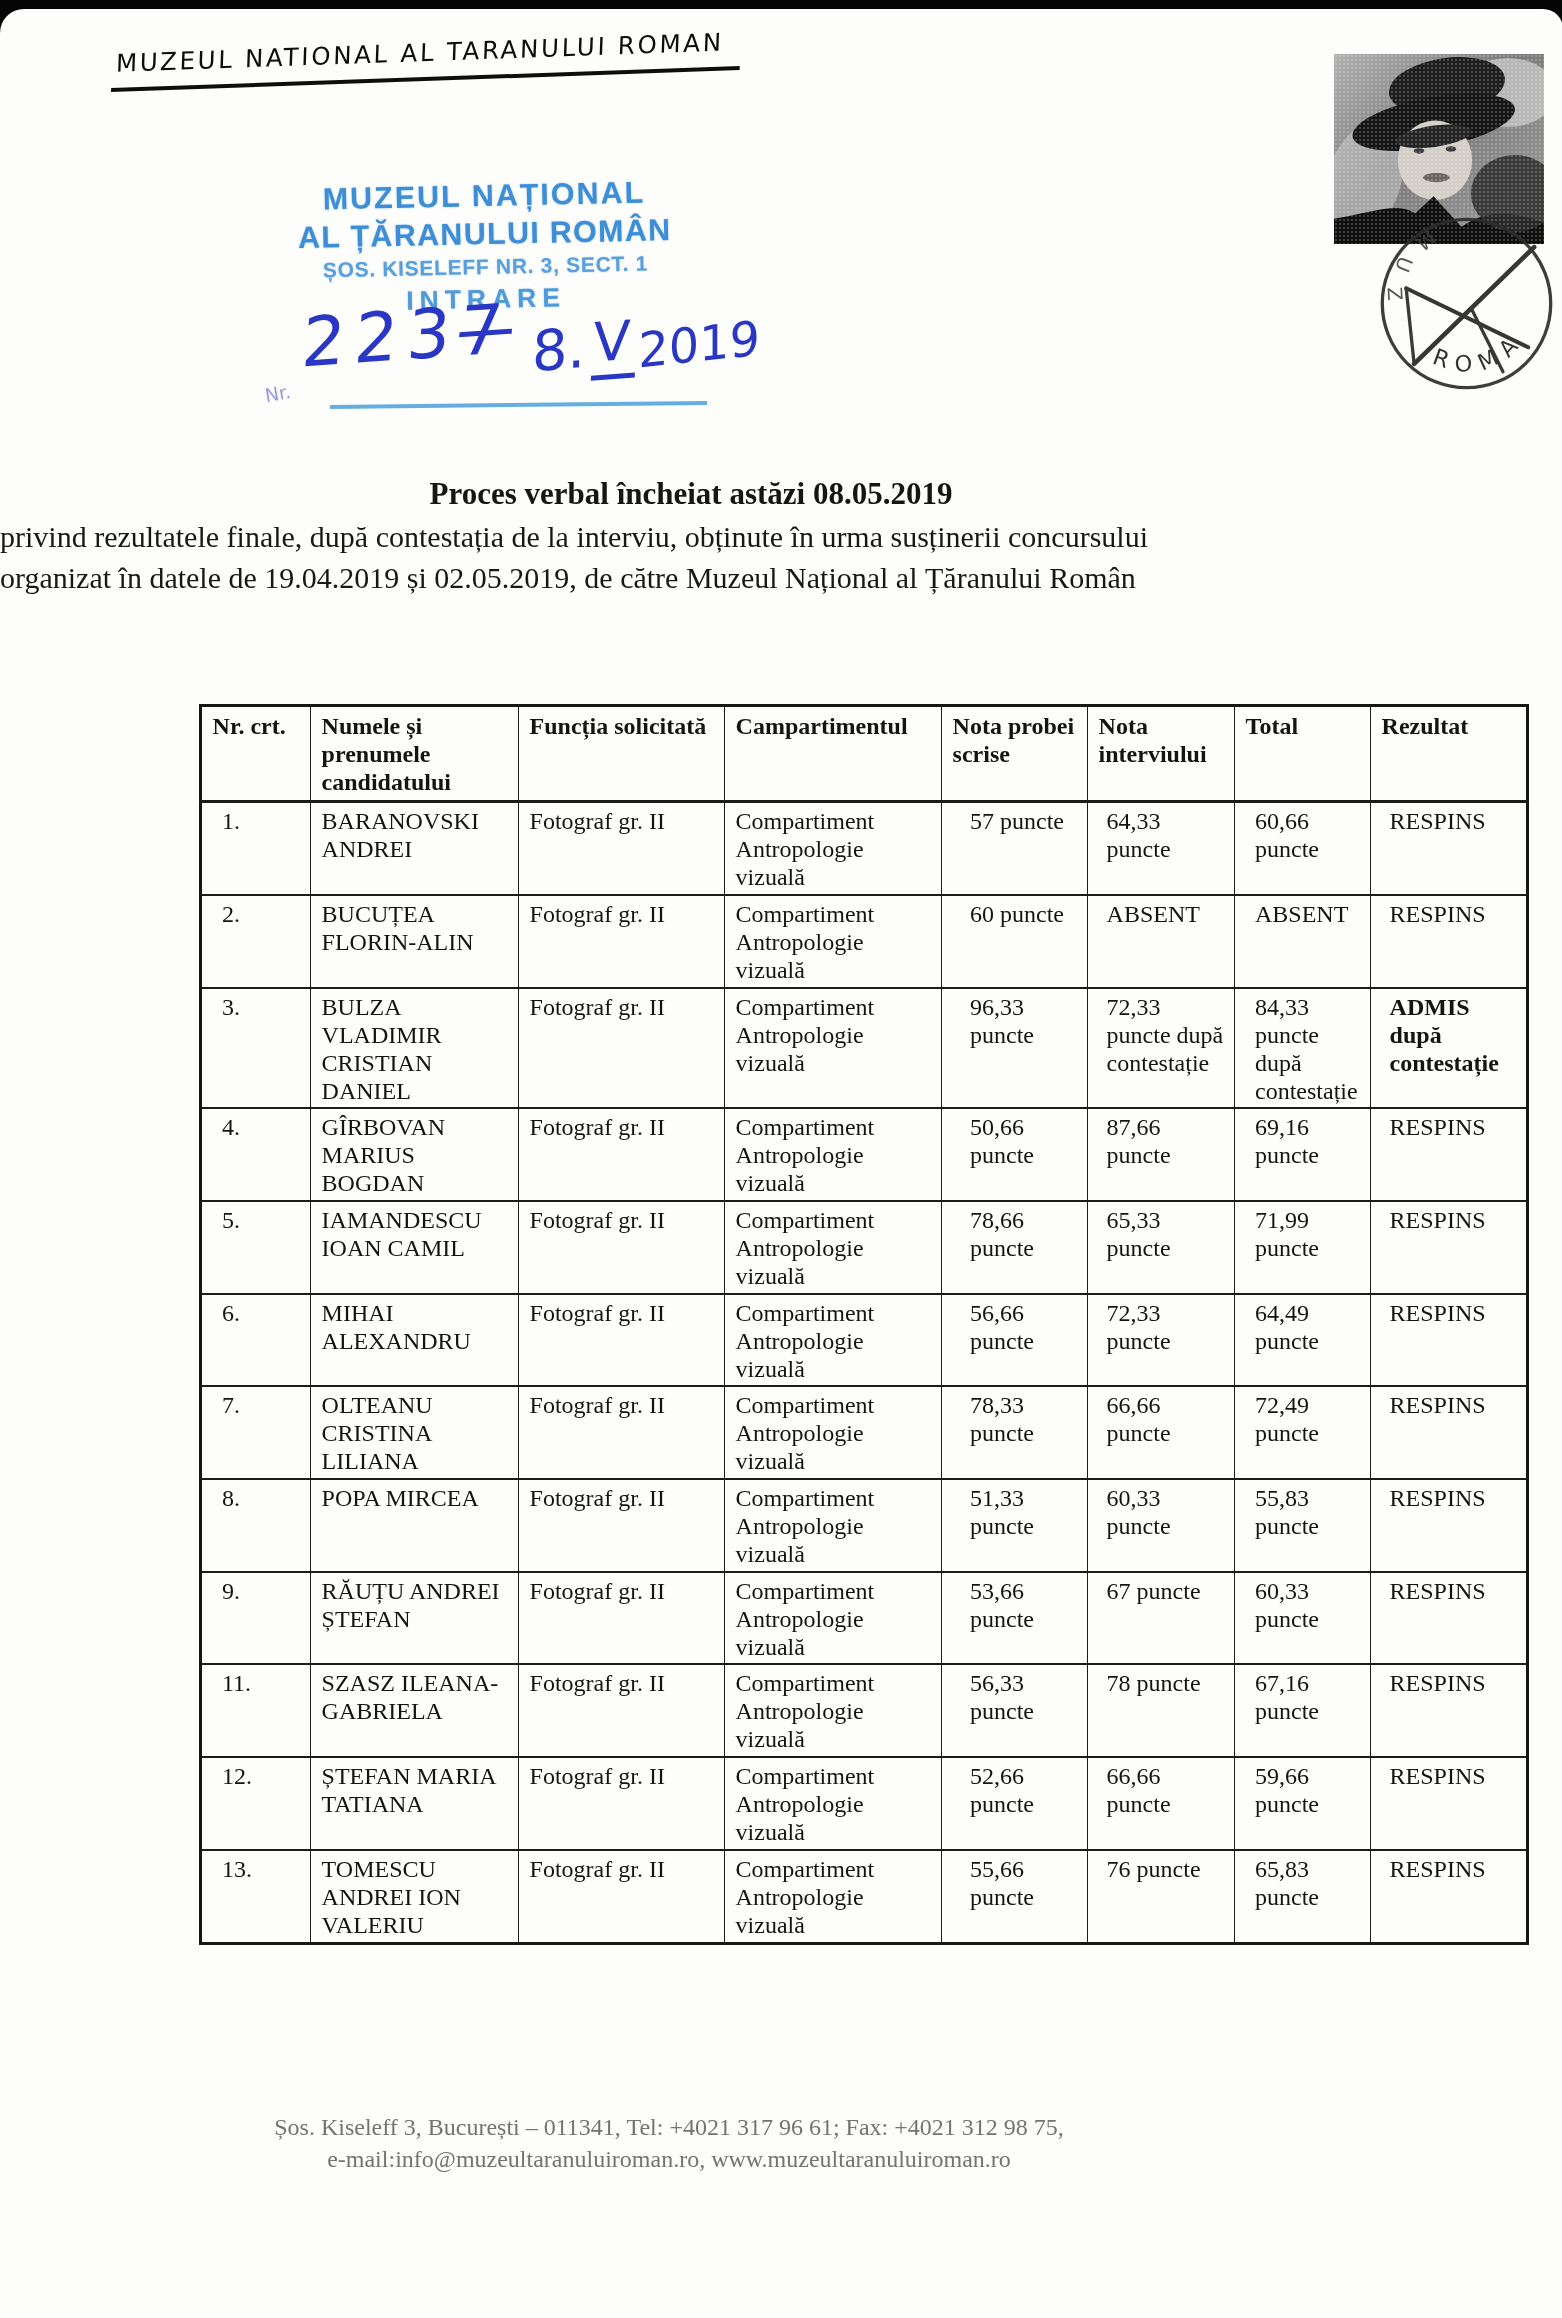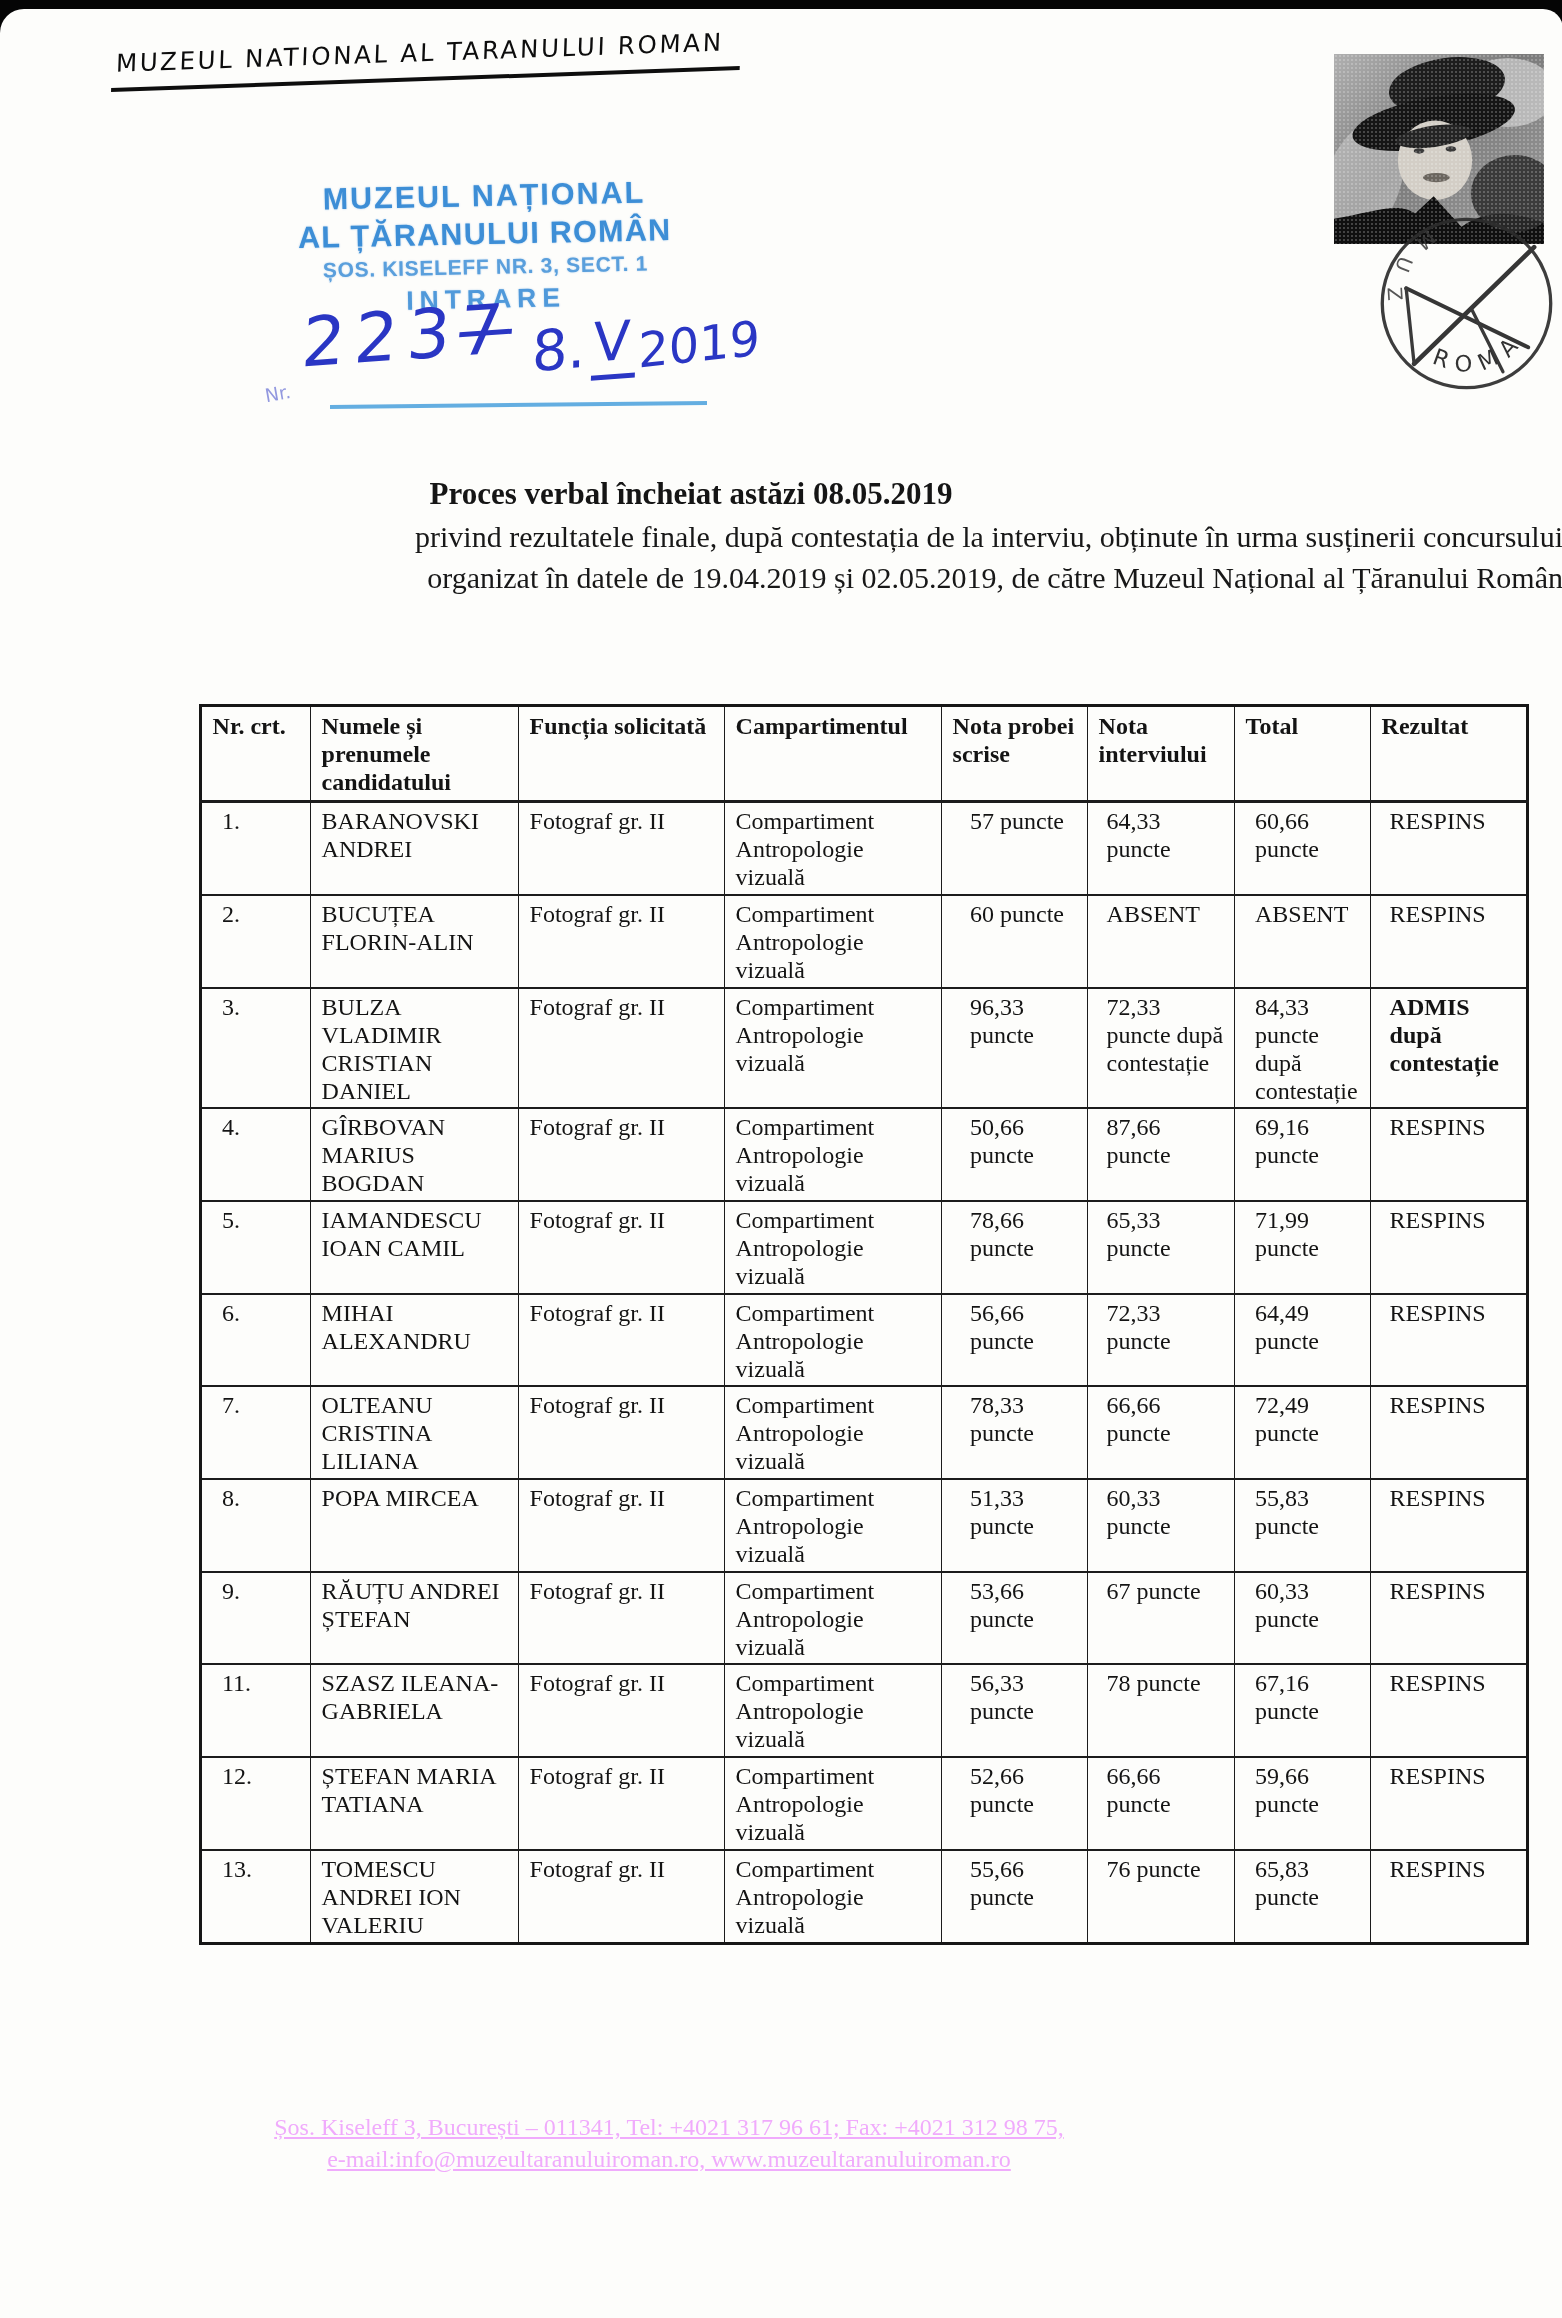--- a/index.html
+++ b/index.html
@@ -44,42 +44,42 @@
   .photo { position:absolute; left:1334px; top:54px; width:210px; height:190px; z-index:2; }
   .photo svg { display:block; }
   .halftone { position:absolute; inset:0;
     background-image:radial-gradient(rgba(255,255,255,.22) 0.7px, transparent 1.1px);
     background-size:4px 4px; pointer-events:none; }
   .logo-stamp { position:absolute; left:1373px; top:210px; z-index:3; }
 
   
   .title { position:absolute; left:0; top:474px; width:1382px; text-align:center; z-index:2;
     font-weight:bold; font-size:31px; line-height:40px; color:#151515; }
-  .intro { position:absolute; left:0; width:1563px; text-align:right; z-index:2;
+  .intro { position:absolute; left:0; width:1563px; text-align:left; z-index:2;
     font-size:30px; line-height:40px; color:#181818; }
   .intro.l1 { top:517px; } .intro.l2 { top:558px; }
 
   .doc-table { position:absolute; left:199px; top:704px; width:1328px; z-index:2;
     border-collapse:collapse; table-layout:fixed; color:#141414;
     border:3.3px solid #161616; }
   .doc-table th, .doc-table td { border:1.3px solid #1c1c1c; border-top-width:2.7px;
     vertical-align:top; font-size:24px; line-height:28px;
     padding:4px 6.6px 2.7px 10.6px; }
   .doc-table thead th { border-bottom-width:3.3px; font-weight:bold; text-align:left;
     padding:5.3px 10.6px 4px; }
   td.c-nr { padding-left:20px; }
   td.c-written { padding-left:28px; }
   td.c-interview { padding-left:18.6px; }
   td.c-total { padding-left:20px;margin-top:36px; }
   td.c-result { padding-left:18.6px; }
   td.res-bold { font-weight:bold; }
   td.res-justify { text-align:justify; }
 
   .footer { position:absolute; left:0; width:1338px; text-align:center; z-index:2;
-    font-size:24px; line-height:30.5px; color:#f0abfc;text-decoration:underline; }
+    font-size:24px; line-height:30.5px; color:#737373; }
   .footer.f1 { top:2112px; } .footer.f2 { top:2144px; }
 </style>
 </head>
 <body>
 
 <div class="scan">
   <div class="page"></div>
 
   <div class="hand-title">MUZEUL NATIONAL AL TARANULUI ROMAN</div>
 

